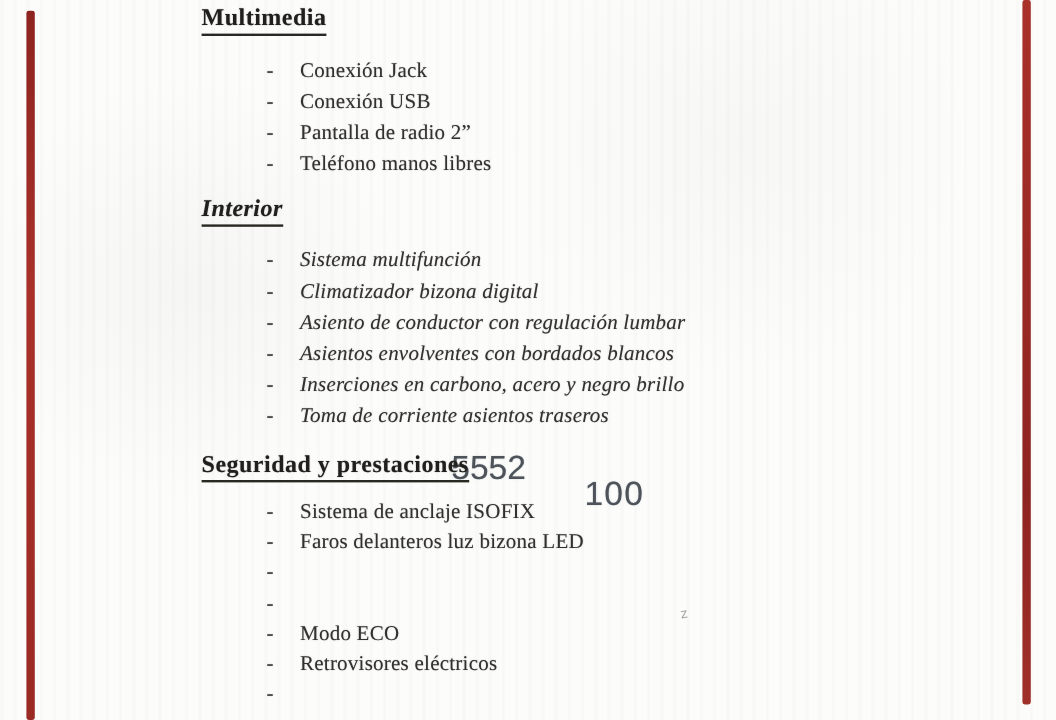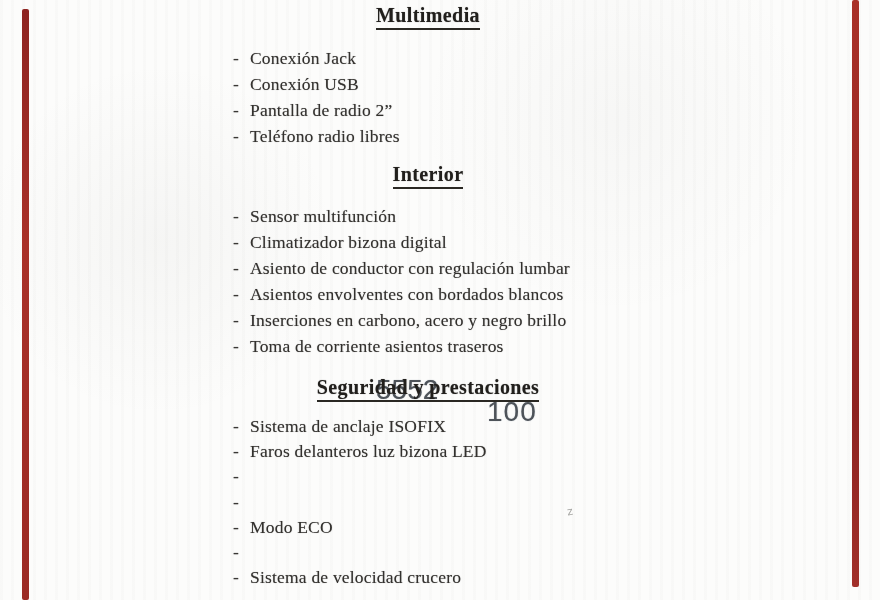--- a/index.html
+++ b/index.html
@@ -14,24 +14,24 @@
       radial-gradient(circle at 18% 40%, rgba(120,120,115,0.05), rgba(0,0,0,0) 22%),
       radial-gradient(circle at 70% 20%, rgba(120,120,115,0.04), rgba(0,0,0,0) 25%),
       repeating-linear-gradient(90deg, rgba(150,150,145,0.035) 0 3px, rgba(255,255,255,0) 3px 11px),
       #fcfcfb;
   }
   .edge{position:absolute;border-radius:2px;}
   .edge-left{left:22px;top:9px;width:7px;height:591px;
     background:linear-gradient(180deg,#8e2421,#a93129 40%,#9b2a24);}
   .edge-right{left:852px;top:0;width:7px;height:587px;
     background:linear-gradient(180deg,#a93129,#8e2421 70%,#a1302a);}
-  .content{position:absolute;inset:0;z-index:2;text-align:center;}
+  .content{position:absolute;inset:0;z-index:2;}
   .section{position:absolute;left:168px;width:520px;}
   .sec-0{top:4px;}
-  .sec-1{top:163px;}
+  .sec-1{top:163px;font-style:italic;}
   .sec-2{top:376px;}
   .heading{
     display:inline-block;margin:0;
     font-size:20px;line-height:22px;font-weight:bold;
     color:#211f1c;letter-spacing:.4px;
     padding-bottom:2px;border-bottom:2px solid #2a2823;
     text-shadow:0 0 1px rgba(20,20,20,.45);
     position:relative;z-index:3;
   }
   .list{position:relative;}
@@ -89,31 +89,31 @@
     <span class="txt">Conexión USB</span>
   </div>
 
   <div class="row">
     <span class="dash">-</span>
     <span class="txt">Pantalla de radio 2”</span>
   </div>
 
   <div class="row">
     <span class="dash">-</span>
-    <span class="txt">Teléfono radio libres</span>
+    <span class="txt">Teléfono manos libres</span>
   </div>
 </div>
   </section>
 
   <section class="section sec-1">
     <h2 class="heading">Interior</h2>
     <div class="list">
   <div class="row">
     <span class="dash">-</span>
-    <span class="txt">Sensor multifunción</span>
+    <span class="txt">Sistema multifunción</span>
   </div>
 
   <div class="row">
     <span class="dash">-</span>
     <span class="txt">Climatizador bizona digital</span>
   </div>
 
   <div class="row">
     <span class="dash">-</span>
     <span class="txt">Asiento de conductor con regulación lumbar</span>
@@ -157,22 +157,22 @@
     <span class="dash">-</span>
   </div>
 
   <div class="row">
     <span class="dash">-</span>
     <span class="txt">Modo ECO</span>
   </div>
 
   <div class="row">
     <span class="dash">-</span>
+    <span class="txt">Retrovisores eléctricos</span>
   </div>
 
   <div class="row">
     <span class="dash">-</span>
-    <span class="txt">Sistema de velocidad crucero</span>
   </div>
 </div>
   </section>
 </div>
 </div>
 
 </body></html>

